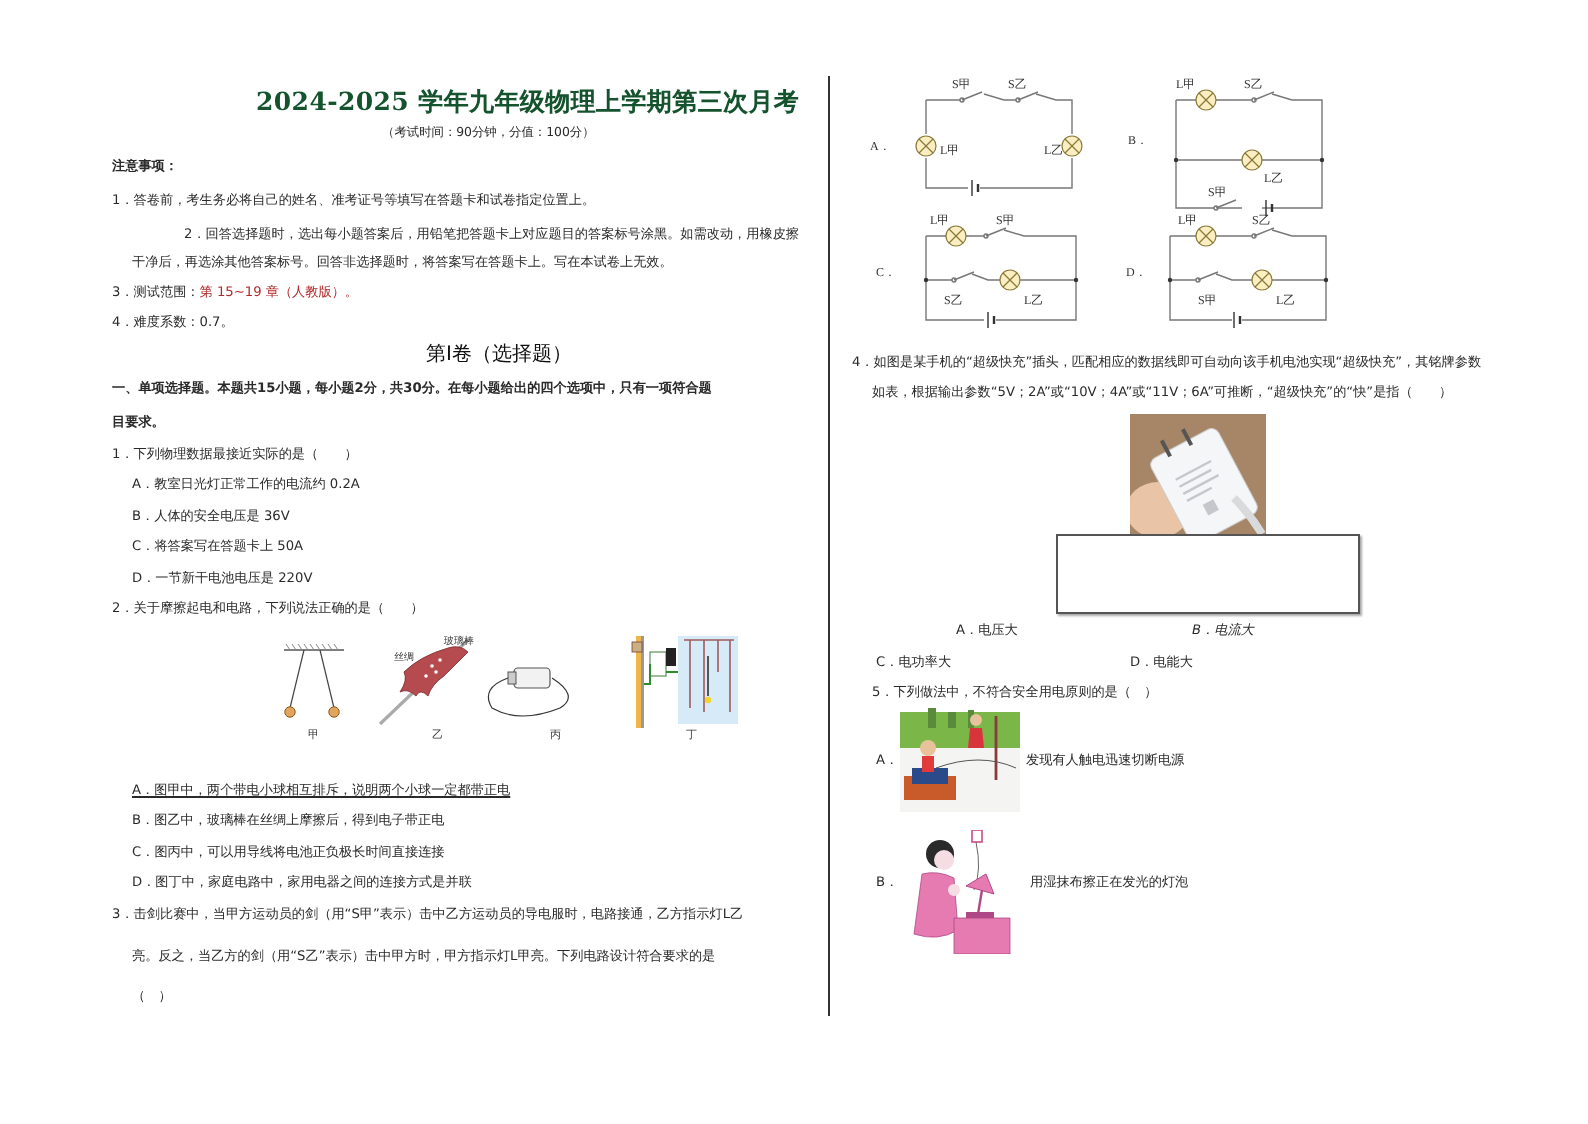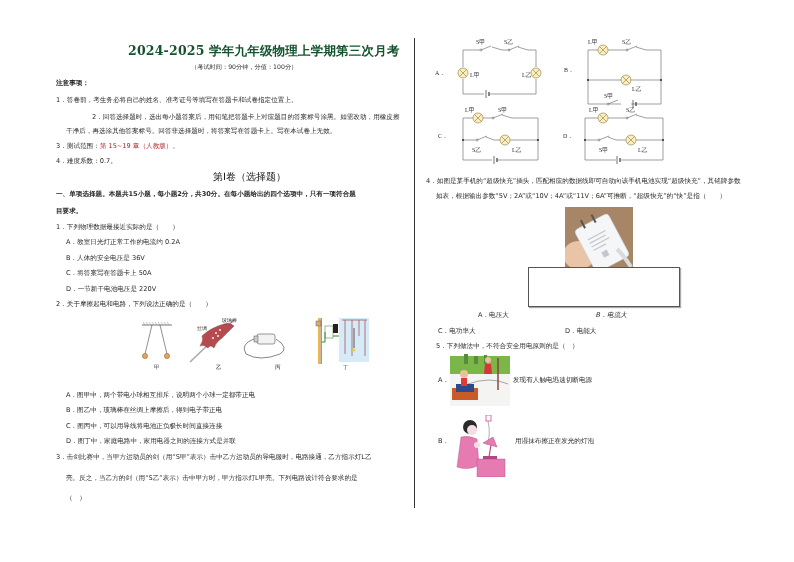--- a/index.html
+++ b/index.html
@@ -106,21 +106,21 @@
     <line x1="224" y1="14" x2="224" y2="34" stroke="#333" stroke-width="0.8"></line>
     <circle cx="224" cy="36" r="1.6" fill="#f2d42e"></circle>
   </g>
 
   <text x="24" y="55" font-size="5.5" fill="#333">甲</text>
   <text x="86" y="55" font-size="5.5" fill="#333">乙</text>
   <text x="145" y="55" font-size="5.5" fill="#333">丙</text>
   <text x="213" y="55" font-size="5.5" fill="#333">丁</text>
 </svg>
 
-<div class="t" style="left:66px;top:391px;">A．图甲中，两个带电小球相互排斥，说明两个小球一定都带正电</div>
+<div class="t" style="left:66px;top:391px;text-decoration:underline;">A．图甲中，两个带电小球相互排斥，说明两个小球一定都带正电</div>
 <div class="t" style="left:66px;top:406px;">B．图乙中，玻璃棒在丝绸上摩擦后，得到电子带正电</div>
 <div class="t" style="left:66px;top:422px;">C．图丙中，可以用导线将电池正负极长时间直接连接</div>
 <div class="t" style="left:66px;top:437px;">D．图丁中，家庭电路中，家用电器之间的连接方式是并联</div>
 
 <div class="t" style="left:56px;top:453px;">3．击剑比赛中，当甲方运动员的剑（用“S甲”表示）击中乙方运动员的导电服时，电路接通，乙方指示灯L乙</div>
 <div class="t" style="left:66px;top:474px;">亮。反之，当乙方的剑（用“S乙”表示）击中甲方时，甲方指示灯L甲亮。下列电路设计符合要求的是</div>
 <div class="t" style="left:66px;top:494px;">（　）</div>
 
 <div class="divider"></div>
 

